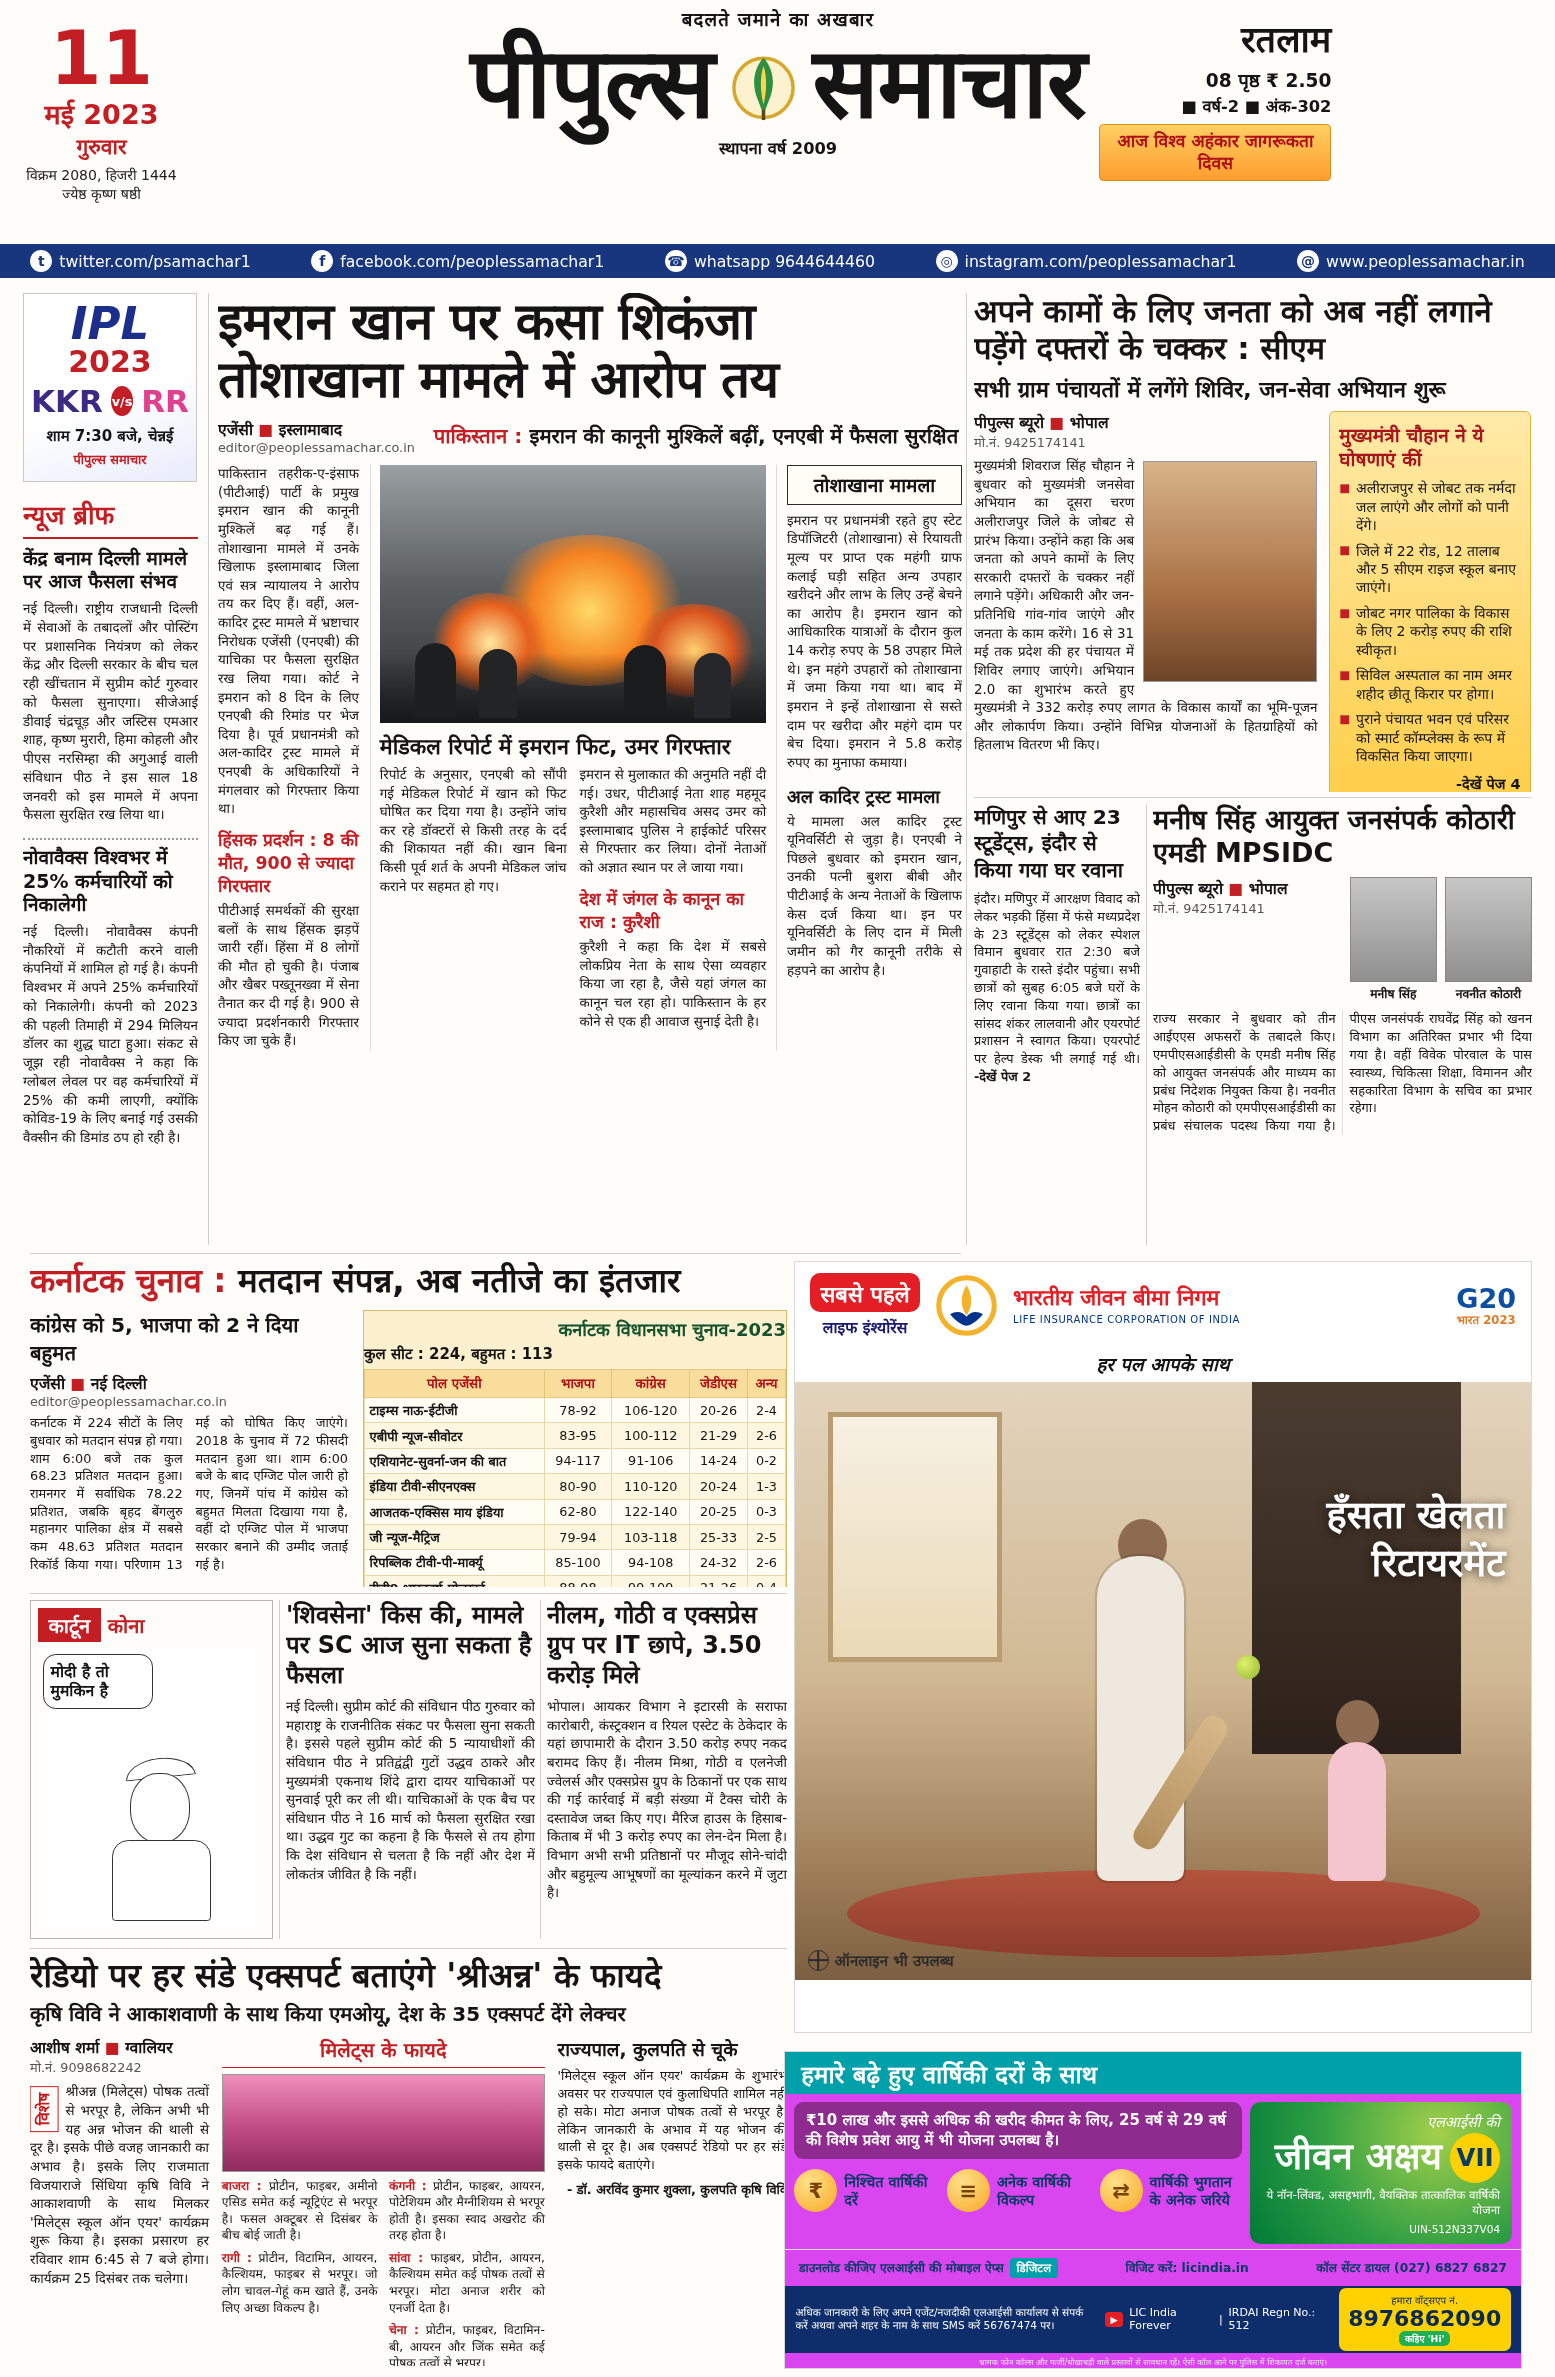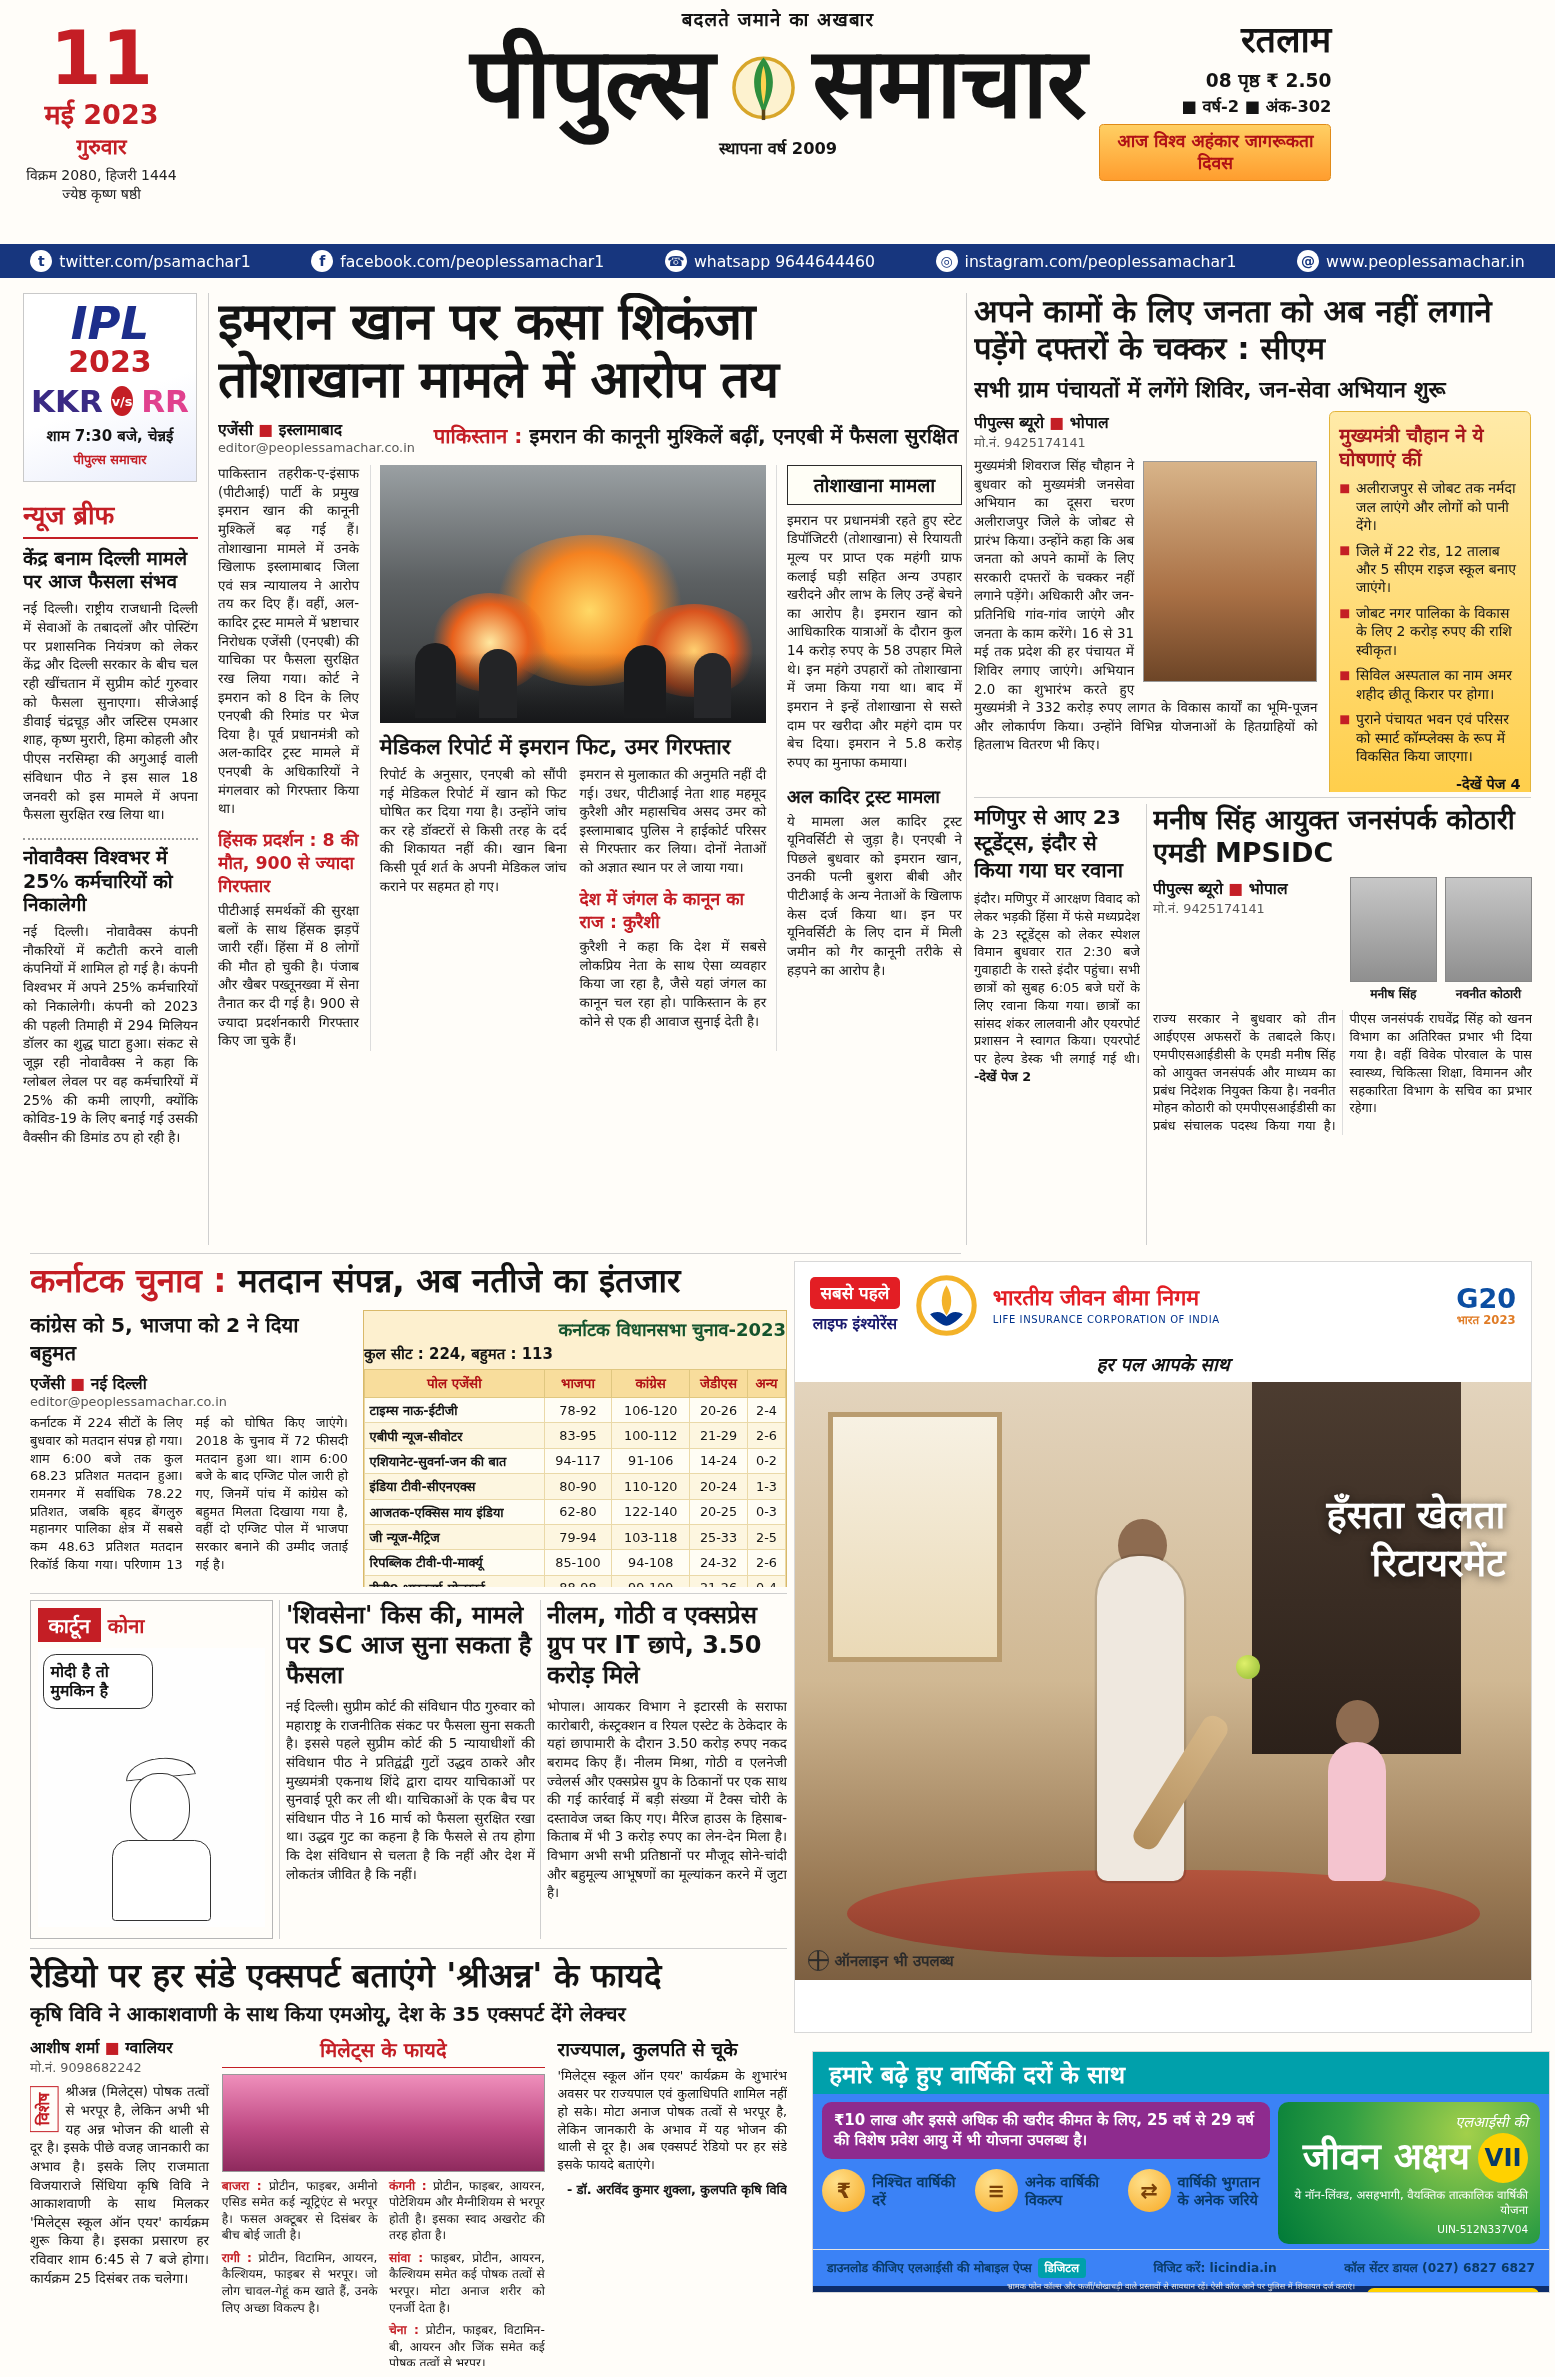--- a/index.html
+++ b/index.html
@@ -141,21 +141,21 @@
   .mil-items{column-count:2;column-gap:11.6px;font-size:12.2px;line-height:1.36;text-align:justify}
   .mil-item{margin-bottom:5.8px;break-inside:avoid}
   .mname{color:#c41e25;font-weight:bold}
   .mil-c3{flex:1}
   .mil-rh{font-size:18.6px;font-weight:bold;margin-bottom:5.8px}
   .attrib{font-size:12.8px;font-weight:bold;text-align:right;margin-top:5.8px}
 
   
   .licmain{position:absolute;left:794px;top:1261px;width:738px;height:772px;border:1.2px solid #d8d8d8;background:#fff;overflow:hidden}
   .lic-top{height:87px;display:flex;align-items:center;padding:0 15px;gap:15px}
-  .sp-badge{background:#e31e24;color:#fff;font-size:17px;font-weight:bold;padding:4.6px 10.5px;border-radius:5px;text-align:center}
+  .sp-badge{background:#e31e24;color:#fff;font-size:22px;font-weight:bold;padding:4.6px 10.5px;border-radius:10px;text-align:center}
   .sp-sub{font-size:15.7px;font-weight:bold;color:#1a1a6e;margin-top:3.5px;text-align:center}
   .lic-emblem{width:63px;height:63px;flex:0 0 auto}
   .lic-hi{font-size:21.5px;font-weight:bold;color:#e31e24;line-height:1.15}
   .lic-en{font-size:10px;color:#00338d;letter-spacing:0.6px;margin-top:2.3px}
   .g20{margin-left:auto;text-align:center}
   .g20-t{font-size:27px;font-weight:bold;color:#0b4ea2;line-height:1}
   .g20-s{font-size:11.6px;color:#e07c26;font-weight:bold}
   .slogan{text-align:center;font-size:18.6px;font-weight:bold;font-style:italic;padding:2.3px 0 5.8px}
   .lic-photo{position:relative;height:598px;background:linear-gradient(180deg,#e3d4bd 0%,#d0b893 50%,#9a7a55 84%,#7c5f41 100%);overflow:hidden}
   .win{position:absolute;left:33px;top:30px;width:174px;height:250px;background:linear-gradient(#f7f1e3,#ead9b6);border:5.8px solid #b99c6f}
@@ -167,21 +167,21 @@
   .fig-kidhead{position:absolute;right:152px;top:318px;width:43px;height:46px;background:#8d6b50;border-radius:50%}
   .bat{position:absolute;left:372px;top:325px;width:27px;height:151px;background:linear-gradient(#d8b98a,#b28e5d);border-radius:11.6px;transform:rotate(32deg)}
   .ball{position:absolute;left:441px;top:273px;width:24.4px;height:24.4px;border-radius:50%;background:radial-gradient(circle at 35% 35%,#dff06a,#8fb832)}
   .retire{position:absolute;right:25.6px;top:110px;width:250px;text-align:right;color:#fff;font-size:38px;font-weight:bold;line-height:1.25;text-shadow:0 1.7px 9.3px rgba(0,0,0,.6)}
   .online{position:absolute;left:12.8px;bottom:9.3px;display:flex;align-items:center;gap:5.8px;font-size:15px;font-weight:bold;color:#2b2b2b}
   .globe{width:21px;height:21px;border:1.7px solid #2b2b2b;border-radius:50%;position:relative}
   .globe::before{content:"";position:absolute;left:50%;top:0;bottom:0;width:1.7px;background:#2b2b2b;transform:translateX(-50%)}
   .globe::after{content:"";position:absolute;top:50%;left:0;right:0;height:1.7px;background:#2b2b2b;transform:translateY(-50%)}
 
   
-  .licann{position:absolute;left:812px;top:2051px;width:738px;height:242px;border:1.2px solid #d8d8d8;background:#3b82f6;overflow:hidden}
+  .licann{position:absolute;left:784px;top:2051px;width:738px;height:318px;border:1.2px solid #d8d8d8;background:#d946ef;overflow:hidden}
   .ann-head{height:42px;background:#00a0ab;color:#fff;font-size:24px;font-weight:bold;display:flex;align-items:center;padding-left:16.3px}
   .ann-main{display:flex;gap:8.1px;padding:8.1px 9.3px 4.6px}
   .ann-left{flex:1}
   .offerbox{background:#8e2b8e;color:#fff;border-radius:9.3px;padding:8.1px 11.6px;font-size:15px;font-weight:bold;line-height:1.35}
   .features{display:flex;gap:10.5px;margin-top:10.5px}
   .feat{flex:1;display:flex;align-items:center;gap:7px}
   .fico{width:43px;height:43px;border-radius:50%;background:radial-gradient(circle at 35% 30%,#ffe08a,#f7a823);color:#7a4108;font-size:21px;font-weight:bold;display:flex;align-items:center;justify-content:center;flex:0 0 auto}
   .flabel{font-size:14.5px;font-weight:bold;color:#083a66;line-height:1.25}
   .ann-right{width:262px;flex:0 0 auto;border-radius:10.5px;background:radial-gradient(circle at 72% 22%,#a3d04a,#2f9e43 55%,#007a38 100%);padding:9.3px 11.6px;color:#fff;text-align:right}
   .ar-small{font-size:14.5px;font-style:italic}

